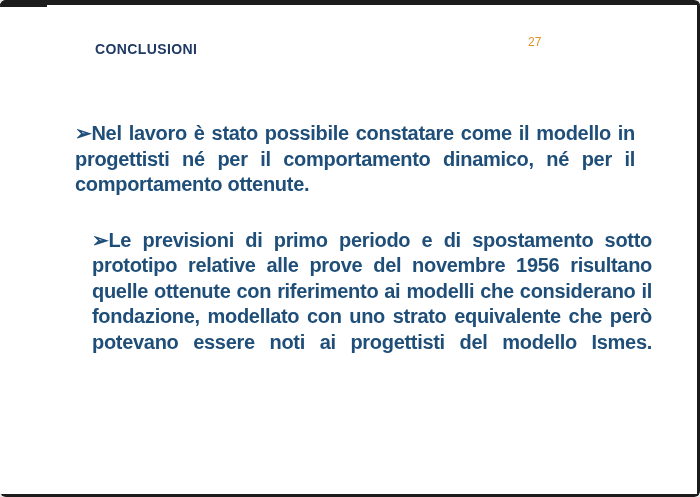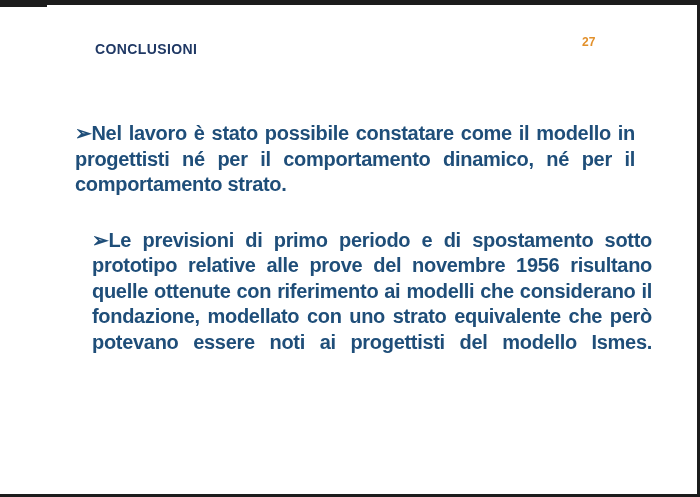--- a/index.html
+++ b/index.html
@@ -4,20 +4,21 @@
 <style>
   * { margin: 0; padding: 0; box-sizing: border-box; }
   html, body { background: #e9e9e9; }
   .slide {
     position: relative;
     width: 700px;
     height: 497px;
     background: #ffffff;
     overflow: hidden;
     font-family: "Liberation Sans", sans-serif;
+    border-radius: 6px;
   }
   .border-top {
     position: absolute; left: 0; top: 0;
     width: 700px; height: 5px; background: #1c1c1c;
   }
   .border-top-left-notch {
     position: absolute; left: 0; top: 0;
     width: 47px; height: 7px; background: #1c1c1c;
   }
   .border-right {
@@ -28,22 +29,22 @@
     position: absolute; left: 0; bottom: 0;
     width: 700px; height: 3px; background: #1c1c1c;
   }
   .slide-title {
     position: absolute; left: 95px; top: 41px;
     font-size: 14px; font-weight: bold;
     letter-spacing: 0.4px;
     color: #1f3864;
   }
   .page-number {
-    position: absolute; left: 582px; top: 35px;
-    font-size: 12px; font-weight: bold;
+    position: absolute; left: 528px; top: 35px;
+    font-size: 12px; font-weight: normal;
     color: #e2902b;
   }
   .text-block {
     position: absolute; left: 75px; top: 121px;
     width: 560px;
     color: #1f4e79;
     font-size: 20px; font-weight: bold;
     letter-spacing: -0.3px;
     line-height: 25.5px;
   }
@@ -72,21 +73,21 @@
 
   <div class="slide-title">CONCLUSIONI</div>
 
   <div class="page-number">27</div>
 
   <div class="text-block">
 
     <div class="paragraph">
       <div class="line">➢Nel lavoro è stato possibile constatare come il modello in scala reale</div>
       <div class="line">progettisti né per il comportamento dinamico, né per il</div>
-      <div class="line no-stretch">comportamento strato.</div>
+      <div class="line no-stretch">comportamento ottenute.</div>
     </div>
 
     <div class="paragraph">
       <div class="line">➢Le previsioni di primo periodo e di spostamento sotto vento su</div>
       <div class="line">prototipo relative alle prove del novembre 1956 risultano congruenti con</div>
       <div class="line">quelle ottenute con riferimento ai modelli che considerano il terreno di</div>
       <div class="line">fondazione, modellato con uno strato equivalente che però non</div>
       <div class="line">potevano essere noti ai progettisti del modello Ismes.</div>
     </div>
 

